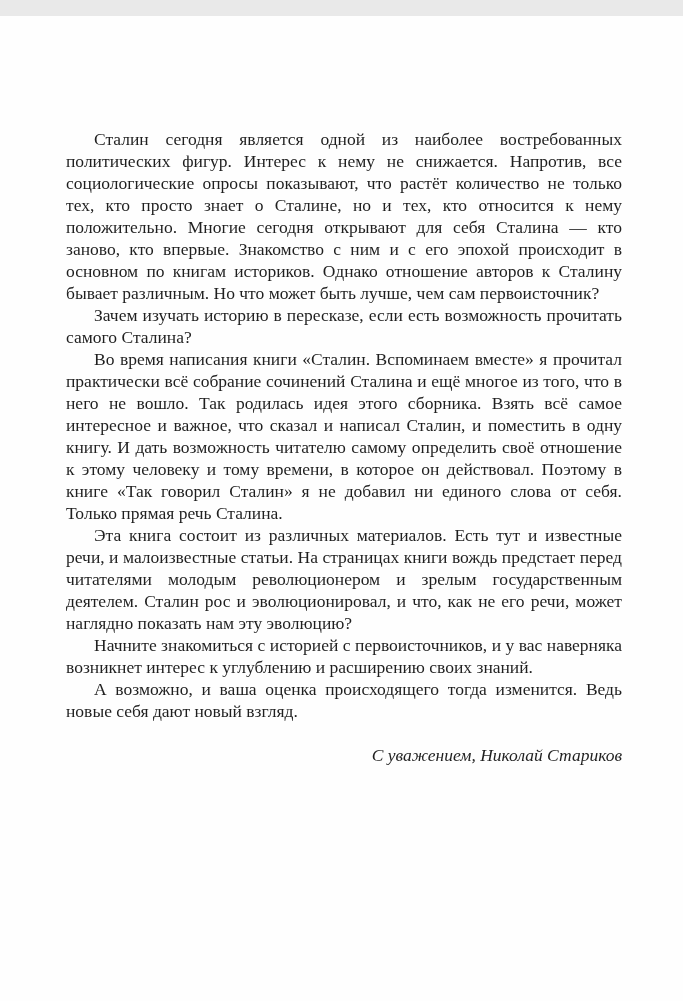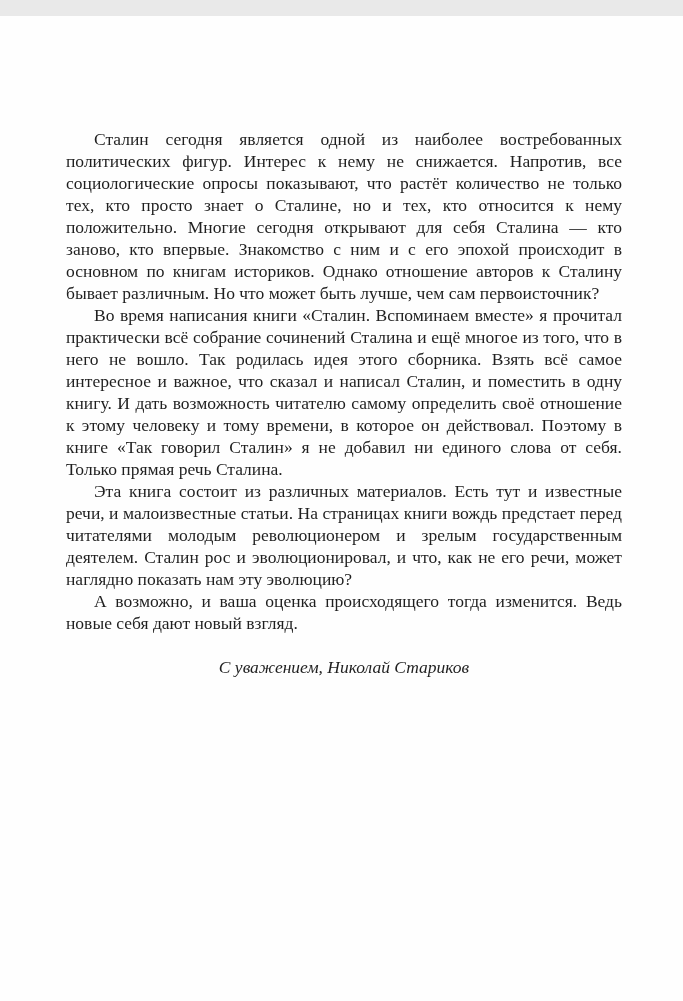--- a/index.html
+++ b/index.html
@@ -30,28 +30,30 @@
     margin: 0;
     padding: 0;
     text-indent: 28px;
     hyphens: auto;
     -webkit-hyphens: auto;
   }
   .signature {
     margin: 0;
     margin-top: 22px !important;
     text-indent: 0 !important;
-    text-align: center;
+    text-align: right;
     font-style: italic;
   }
 </style>
 </head>
 <body>
 
 <div class="page">
   <div class="text-block">
     <p>Сталин сегодня является одной из наиболее востребованных политических фигур. Интерес к нему не снижается. Напротив, все социологические опросы показывают, что растёт количество не только тех, кто просто знает о Сталине, но и тех, кто относится к нему положительно. Многие сегодня открывают для себя Сталина — кто заново, кто впервые. Знакомство с ним и с его эпохой происходит в основном по книгам историков. Однако отношение авторов к Сталину бывает различным. Но что может быть лучше, чем сам первоисточник?</p>
+    <p>Зачем изучать историю в пересказе, если есть возможность прочитать самого Сталина?</p>
     <p>Во время написания книги «Сталин. Вспоминаем вместе» я прочитал практически всё собрание сочинений Сталина и ещё многое из того, что в него не вошло. Так родилась идея этого сборника. Взять всё самое интересное и важное, что сказал и написал Сталин, и поместить в одну книгу. И дать возможность читателю самому определить своё отношение к этому человеку и тому времени, в которое он действовал. Поэтому в книге «Так говорил Сталин» я не добавил ни единого слова от себя. Только прямая речь Сталина.</p>
     <p>Эта книга состоит из различных материалов. Есть тут и известные речи, и малоизвестные статьи. На страницах книги вождь предстает перед читателями молодым революционером и зрелым государственным деятелем. Сталин рос и эволюционировал, и что, как не его речи, может наглядно показать нам эту эволюцию?</p>
+    <p>Начните знакомиться с историей с первоисточников, и у вас наверняка возникнет интерес к углублению и расширению своих знаний.</p>
     <p>А возможно, и ваша оценка происходящего тогда изменится. Ведь новые себя дают новый взгляд.</p>
     <p class="signature">С уважением, Николай Стариков</p>
   </div>
 </div>
 
 </body></html>

